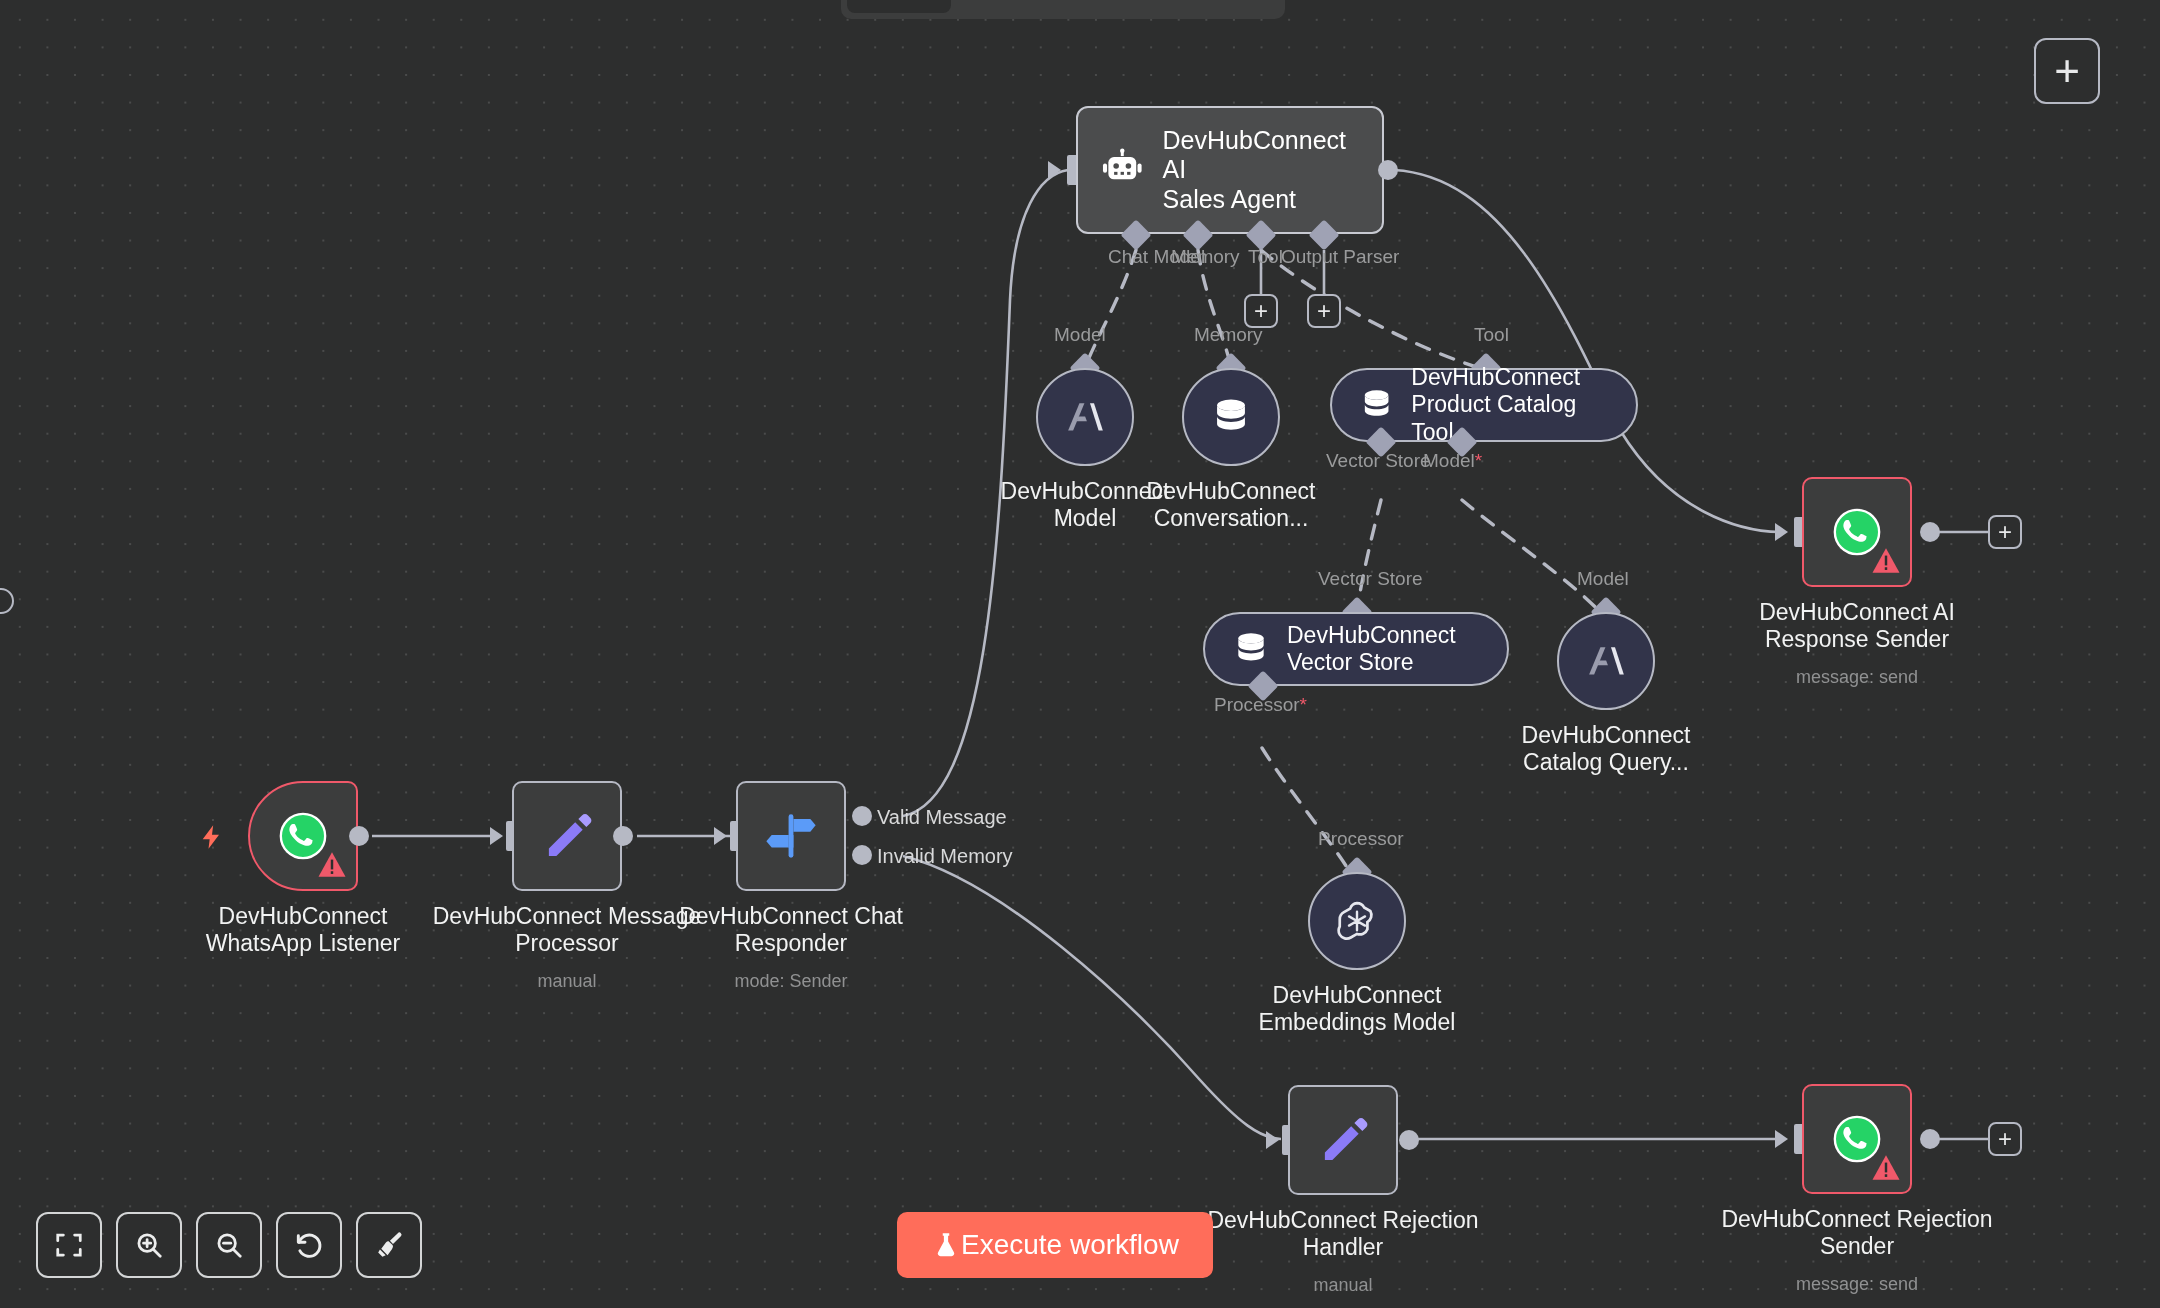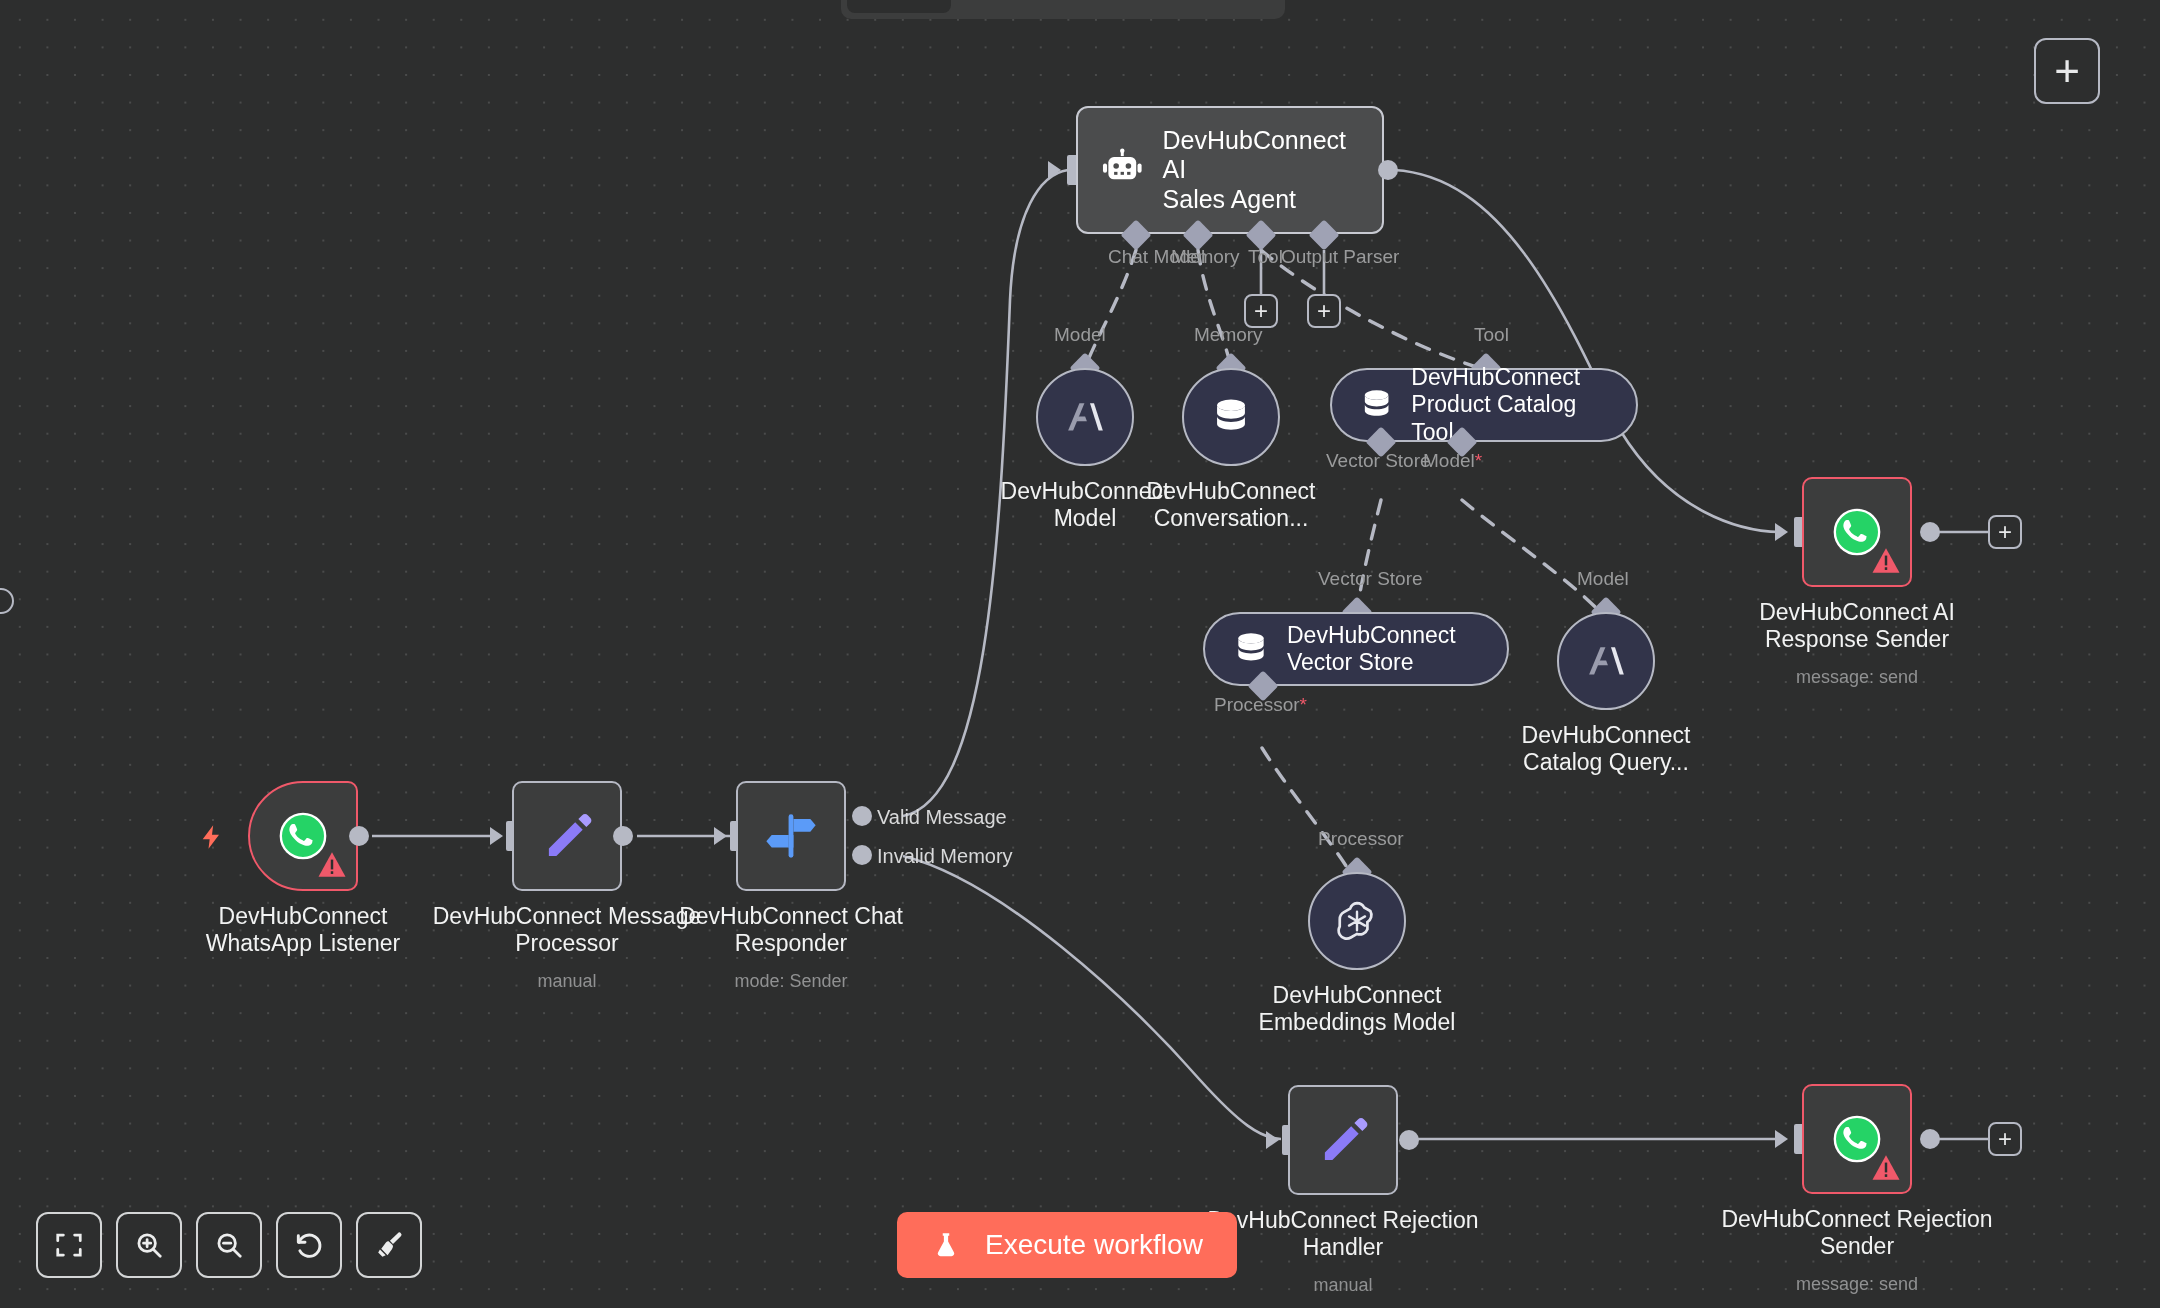--- a/index.html
+++ b/index.html
@@ -137,21 +137,21 @@
   
   .toolbar { position: absolute; left: 36px; bottom: 30px; display: flex; gap: 14px; z-index: 30; }
   .tbtn {
     width: 66px; height: 66px; border: 2px solid #d4d6d7; border-radius: 12px;
     background: #2d2e2e; display: flex; align-items: center; justify-content: center;
   }
   .execbtn {
     position: absolute; left: 897px; bottom: 30px;
     height: 66px; padding: 4px 34px; border-radius: 10px;
     background: #ff6d5a; color: #fff; font-size: 28px;
-    display: flex; align-items: center; gap: 24px; z-index: 30;
+    display: flex; align-items: center; gap: 0; z-index: 30;
     border: none;
   }
   
   .leftsliver {
     position: absolute; left: -12px; top: 588px;
     width: 26px; height: 26px; border: 2px solid #b6b9c4; border-radius: 50%;
     background: #2d2e2e;
   }
 </style>
 </head>

